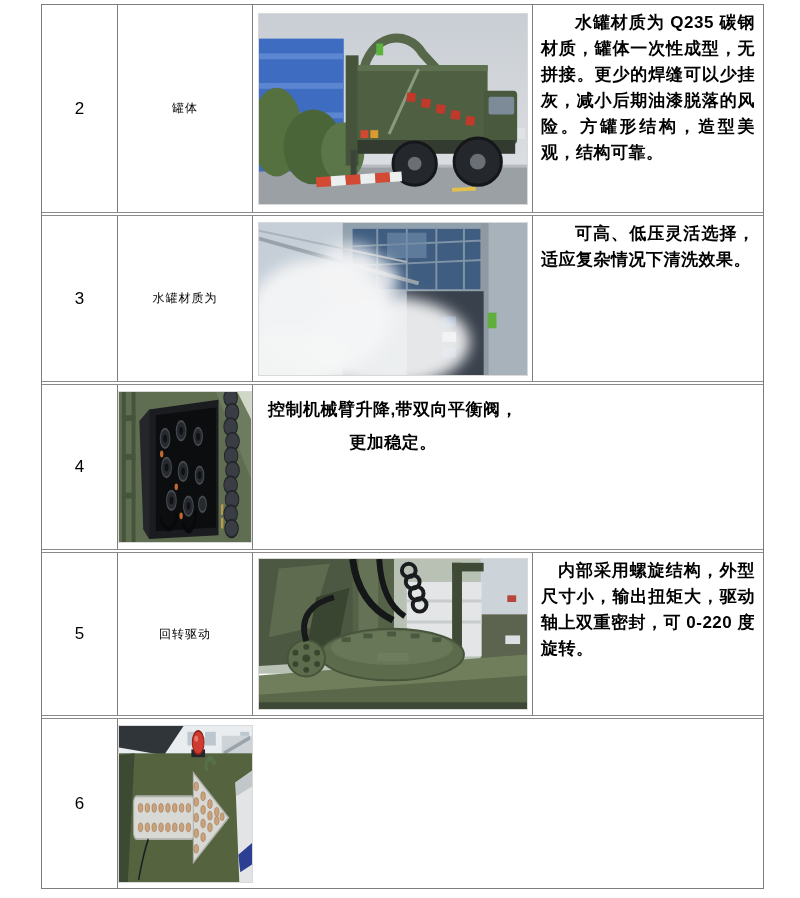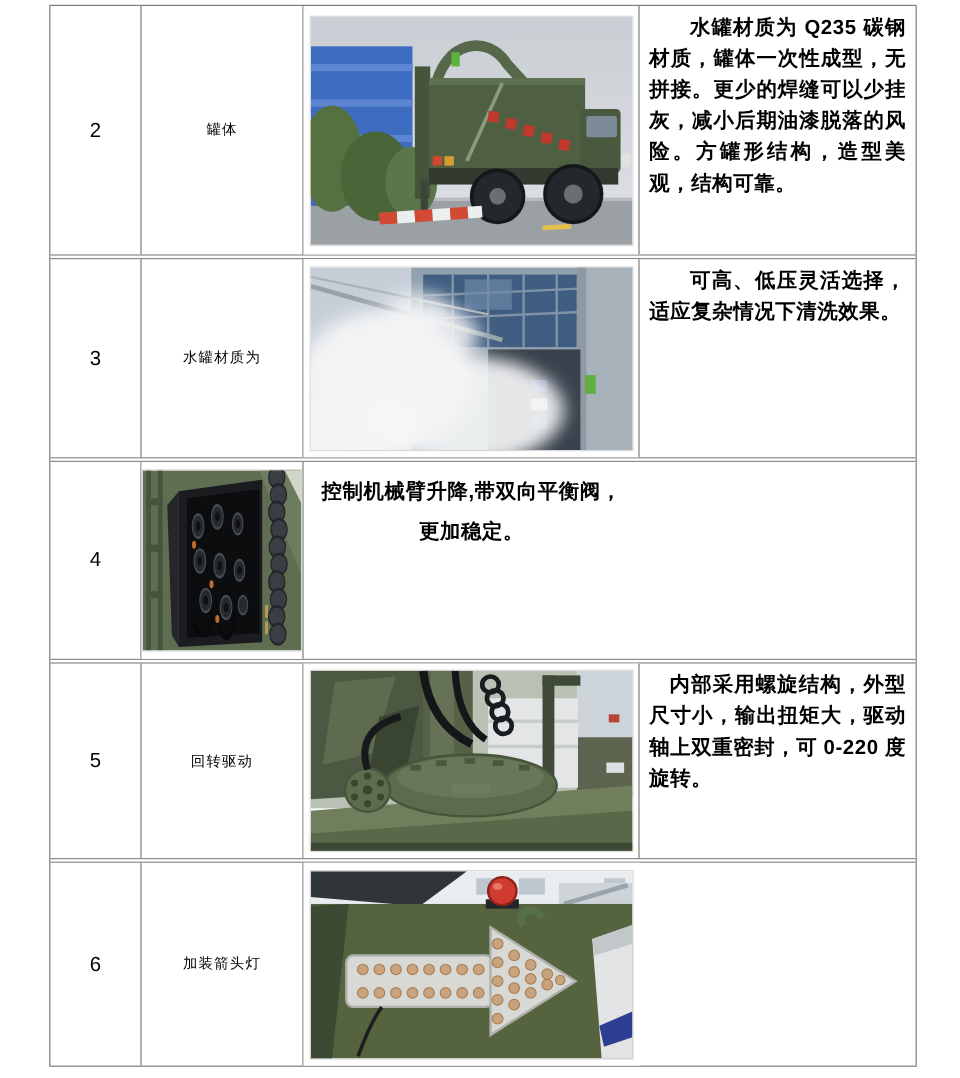--- a/index.html
+++ b/index.html
@@ -263,21 +263,20 @@
           </g>
           <path d="M48,86 C40,60 54,46 76,40" fill="none" stroke="#17191b" stroke-width="6"></path>
         </svg>
       </div>
     </div>
     <div class="cell desc ind1">内部采用螺旋结构，外型尺寸小，输出扭矩大，驱动轴上双重密封，可 0-220 度旋转。</div>
   </div>
 
   <div class="t-row r6">
     <div class="cell num">6</div>
-    <div class="cell name">加装箭头灯</div>
     <div class="cell imgc">
       <div class="photo">
         <svg viewBox="0 0 272 160" preserveAspectRatio="none">
           <rect width="272" height="36" fill="#e9edf0"></rect>
           <g fill="#bcc7cf">
             <rect x="140" y="6" width="22" height="14"></rect>
               <rect x="176" y="6" width="22" height="14"></rect>
             <rect x="248" y="6" width="18" height="14"></rect>
           </g>
           <polygon points="0,0 132,0 92,30 0,22" fill="#30353a"></polygon>

